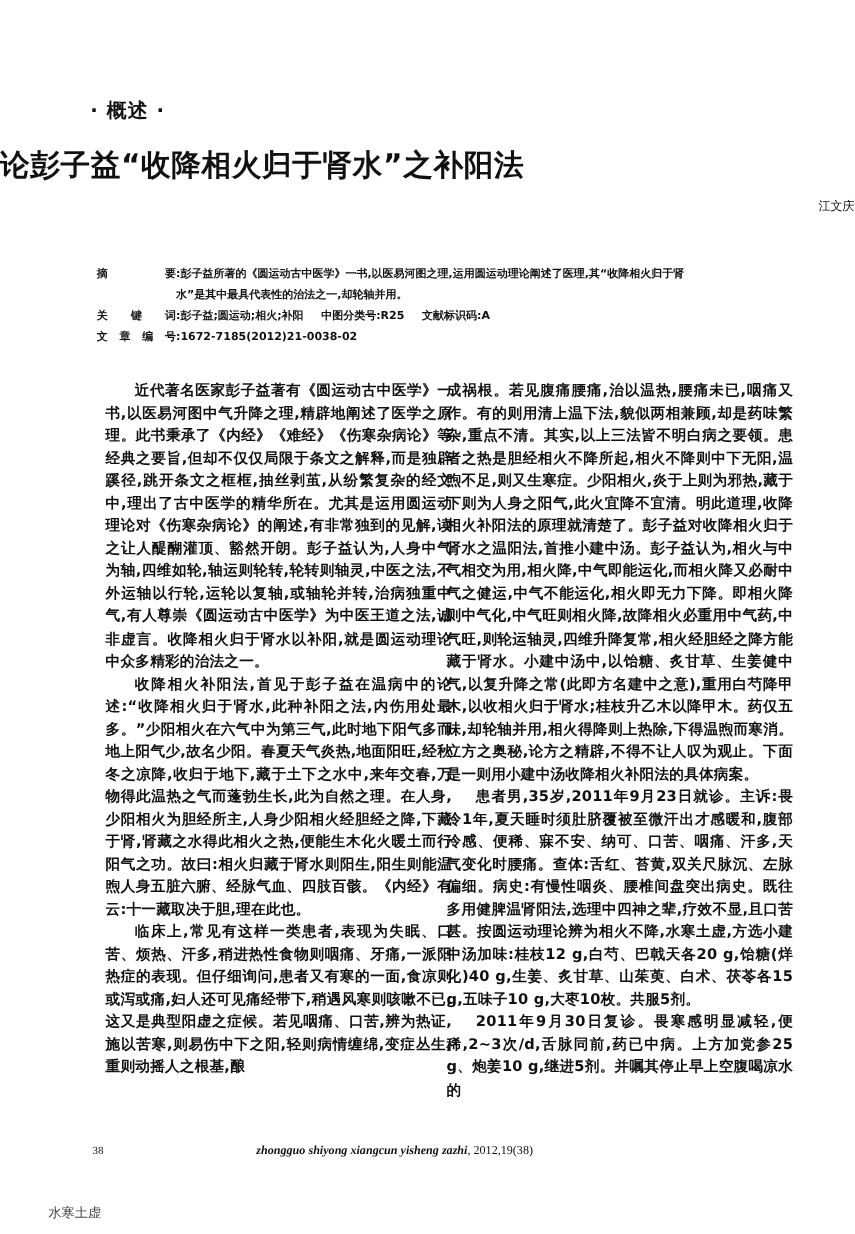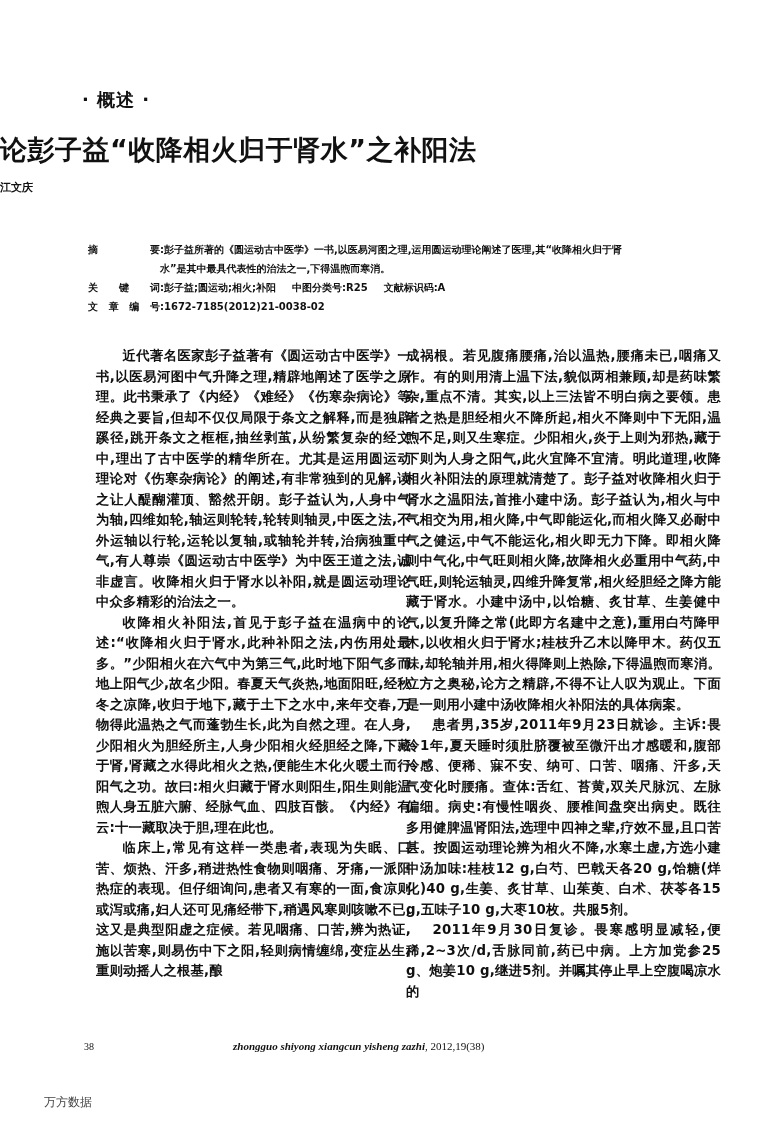--- a/index.html
+++ b/index.html
@@ -38,23 +38,23 @@
       text-align: left;
       font-size: 27px;
       font-weight: bold;
       letter-spacing: 0.5px;
     }
     .author {
       position: absolute;
       left: 0;
       width: 777px;
       top: 180px;
-      text-align: left;
+      text-align: right;
       font-size: 11px;
-      font-weight: bold;
+      font-weight: normal;
     }
     .affiliation {
       position: absolute;
       left: 0;
       width: 777px;
       top: 198px;
       text-align: center;
       font-size: 11px;
       font-weight: bold;
       letter-spacing: 0.5px;
@@ -139,21 +139,21 @@
 
   <div class="meta">
     <div class="meta-row">
       <span class="meta-label">
         <span>摘</span>
         <span>要</span>
       </span>
       <span class="meta-text">:彭子益所著的《圆运动古中医学》一书,以医易河图之理,运用圆运动理论阐述了医理,其“收降相火归于肾</span>
     </div>
     <div class="meta-row">
-      <span class="meta-indent">水”是其中最具代表性的治法之一,下得温煦而寒消。</span>
+      <span class="meta-indent">水”是其中最具代表性的治法之一,却轮轴并用。</span>
     </div>
     <div class="meta-row">
       <span class="meta-label">
         <span>关</span>
         <span>键</span>
         <span>词</span>
       </span>
       <span class="meta-text">:彭子益;圆运动;相火;补阳</span>
       <span class="meta-gap"></span>
       <span class="meta-text">中图分类号</span>
@@ -184,14 +184,14 @@
     <p class="cont">成祸根。若见腹痛腰痛,治以温热,腰痛未已,咽痛又作。有的则用清上温下法,貌似两相兼顾,却是药味繁杂,重点不清。其实,以上三法皆不明白病之要领。患者之热是胆经相火不降所起,相火不降则中下无阳,温煦不足,则又生寒症。少阳相火,炎于上则为邪热,藏于下则为人身之阳气,此火宜降不宜清。明此道理,收降相火补阳法的原理就清楚了。彭子益对收降相火归于肾水之温阳法,首推小建中汤。彭子益认为,相火与中气相交为用,相火降,中气即能运化,而相火降又必耐中气之健运,中气不能运化,相火即无力下降。即相火降则中气化,中气旺则相火降,故降相火必重用中气药,中气旺,则轮运轴灵,四维升降复常,相火经胆经之降方能藏于肾水。小建中汤中,以饴糖、炙甘草、生姜健中气,以复升降之常(此即方名建中之意),重用白芍降甲木,以收相火归于肾水;桂枝升乙木以降甲木。药仅五味,却轮轴并用,相火得降则上热除,下得温煦而寒消。立方之奥秘,论方之精辟,不得不让人叹为观止。下面是一则用小建中汤收降相火补阳法的具体病案。</p>
     <p>患者男,35岁,2011年9月23日就诊。主诉:畏冷1年,夏天睡时须肚脐覆被至微汗出才感暖和,腹部冷感、便稀、寐不安、纳可、口苦、咽痛、汗多,天气变化时腰痛。查体:舌红、苔黄,双关尺脉沉、左脉偏细。病史:有慢性咽炎、腰椎间盘突出病史。既往多用健脾温肾阳法,选理中四神之辈,疗效不显,且口苦甚。按圆运动理论辨为相火不降,水寒土虚,方选小建中汤加味:桂枝12 g,白芍、巴戟天各20 g,饴糖(烊化)40 g,生姜、炙甘草、山茱萸、白术、茯苓各15 g,五味子10 g,大枣10枚。共服5剂。</p>
     <p>2011年9月30日复诊。畏寒感明显减轻,便稀,2~3次/d,舌脉同前,药已中病。上方加党参25 g、炮姜10 g,继进5剂。并嘱其停止早上空腹喝凉水的</p>
   </div>
 
   <div class="footer-page">38</div>
   <div class="footer-journal">
     <span class="jname">zhongguo shiyong xiangcun yisheng zazhi</span><span>, 2012,19(38)</span>
   </div>
 
-  <div class="watermark">万方数据</div>
+  <div class="watermark">水寒土虚</div>
 </div>
 
 </body></html>

